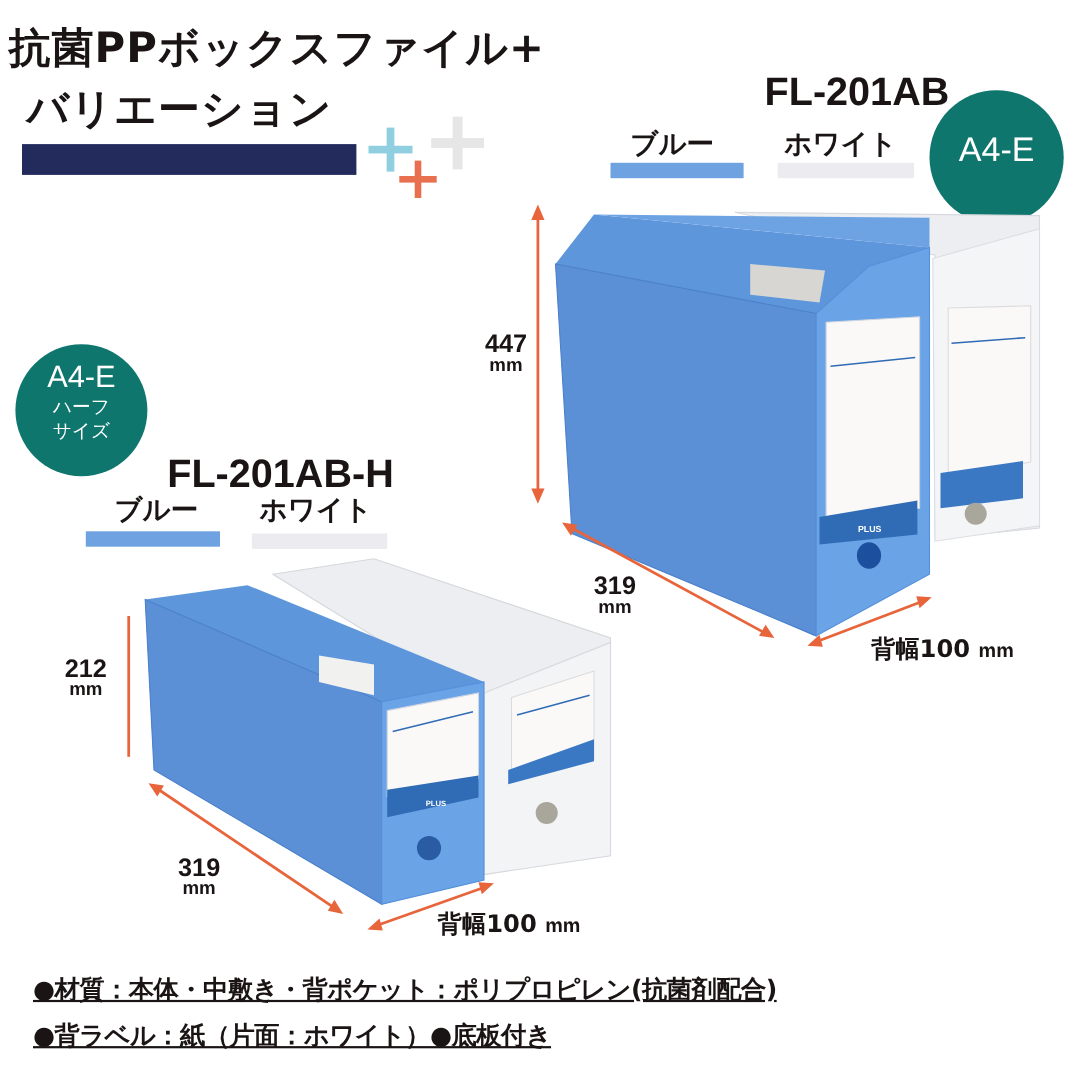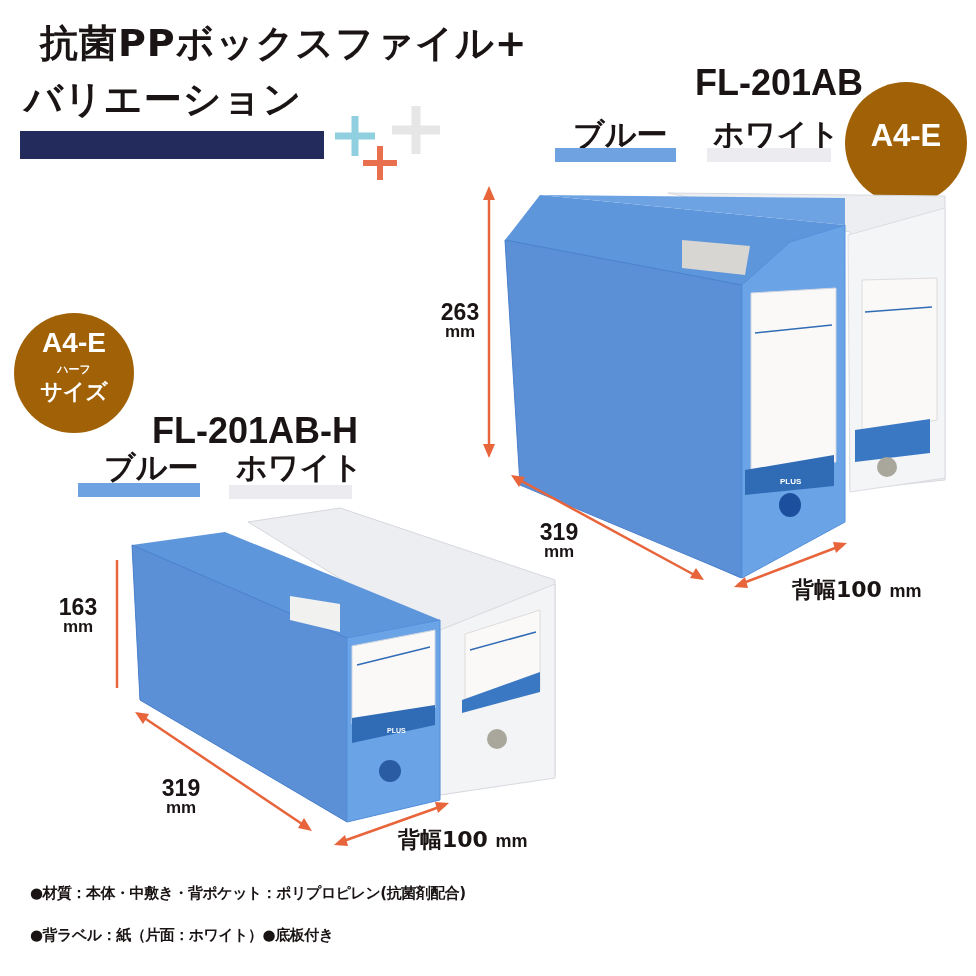--- a/index.html
+++ b/index.html
@@ -1,39 +1,39 @@
 <!DOCTYPE html>
 <html><head>
 <meta charset="utf-8">
 <style>
   html, body { margin:0; padding:0; background:#ffffff; }
   body { width:976px; height:976px; position:relative; overflow:hidden;
          font-family:"DejaVu Sans", sans-serif; color:#1a1414; }
   .abs { position:absolute; }
   .title { font-weight:bold; font-size:38px; letter-spacing:1px; line-height:46px; }
   .model { font-family:"Liberation Sans", sans-serif; font-weight:bold; font-size:36px; }
-  .swatch-label { font-weight:bold; font-size:31px; }
+  .swatch-label { font-weight:bold; font-size:25px; }
   .swatch { height:14px; }
-  .badge { border-radius:50%; background:#a16207; color:#fff; text-align:center;
-           font-family:"Liberation Sans", sans-serif; font-weight:bold; }
+  .badge { border-radius:50%; background:#0f766e; color:#fff; text-align:center;
+           font-family:"Liberation Sans", sans-serif; font-weight:normal; }
   .dim { font-family:"Liberation Sans", sans-serif; font-weight:bold; font-size:23px; line-height:20px; text-align:center; }
   .dim .unit { font-size:17px; display:block; }
   .width-label { font-weight:bold; font-size:22px; }
   .width-label .u { font-family:"Liberation Sans", sans-serif; font-size:18px; }
-  .spec { font-weight:bold; font-size:15px; letter-spacing:-0.5px; }
+  .spec { font-weight:bold; font-size:23px; letter-spacing:-0.5px;text-decoration:underline; }
   .plus { position:absolute; }
   .plus::before, .plus::after { content:""; position:absolute; background:var(--c); }
   .plus::before { left:0; right:0; top:50%; height:var(--t); transform:translateY(-50%); }
   .plus::after { top:0; bottom:0; left:50%; width:var(--t); transform:translateX(-50%); }
   svg { position:absolute; overflow:visible; }
 </style>
 </head>
 <body>
 
-<div class="abs title" style="left:40px; top:20px;">抗菌PPボックスファイル+</div>
+<div class="abs title" style="left:8px; top:20px;">抗菌PPボックスファイル+</div>
 <div class="abs title" style="left:24px; top:76px;text-align:center;">バリエーション</div>
 <div class="abs" style="left:20px; top:131px; width:304px; height:28px; background:#232a5c;"></div>
 <div class="plus" style="--c:#8fcfdf; --t:7px; left:335px; top:116px; width:40px; height:40px;"></div>
 <div class="plus" style="--c:#e9704f; --t:6px; left:363px; top:146px; width:34px; height:34px;"></div>
 <div class="plus" style="--c:#e6e6e6; --t:9px; left:392px; top:106px; width:48px; height:48px;"></div>
 
 <div class="abs model" style="left:695px; top:62px;">FL-201AB</div>
 <div class="abs swatch-label" style="left:573px; top:114px;">ブルー</div>
 <div class="abs swatch" style="left:555px; top:148px; width:121px; background:#6fa2e0;"></div>
 <div class="abs swatch-label" style="left:713px; top:114px;">ホワイト</div>
@@ -69,36 +69,36 @@
   <line x1="516" y1="478" x2="700" y2="578" stroke="#e8643a" stroke-width="2.5"></line>
   <polygon points="511,475 525,477 519,487" fill="#e8643a"></polygon>
   <polygon points="704,580 690,578 696,568" fill="#e8643a"></polygon>
 
   <line x1="738" y1="585" x2="843" y2="545" stroke="#e8643a" stroke-width="2.5"></line>
   <polygon points="734,587 745,577 748,588" fill="#e8643a"></polygon>
   <polygon points="847,543 836,553 833,542" fill="#e8643a"></polygon>
 </svg>
 
 <div class="abs dim" style="left:432px; top:302px; width:56px;">
-  <span>263</span>
+  <span>447</span>
   <span class="unit">mm</span>
 </div>
 <div class="abs dim" style="left:533px; top:522px; width:52px;">
   <span>319</span>
   <span class="unit">mm</span>
 </div>
 <div class="abs width-label" style="left:792px; top:575px;">
   <span>背幅100</span>
   <span class="u">mm</span>
 </div>
 
 <div class="abs badge" style="left:14px; top:313px; width:120px; height:120px;">
   <div style="font-size:28px; margin-top:14px; line-height:32px;">A4-E</div>
-  <div style="font-family:'DejaVu Sans',sans-serif; font-size:11px; line-height:22px;">ハーフ</div>
-  <div style="font-family:'DejaVu Sans',sans-serif; font-size:22px; line-height:22px;">サイズ</div>
+  <div style="font-family:'DejaVu Sans',sans-serif; font-size:17px; line-height:22px;">ハーフ</div>
+  <div style="font-family:'DejaVu Sans',sans-serif; font-size:17px; line-height:22px;">サイズ</div>
 </div>
 <div class="abs model" style="left:152px; top:375px;margin-top:35px;">FL-201AB-H</div>
 <div class="abs swatch-label" style="left:104px; top:447px;">ブルー</div>
 <div class="abs swatch" style="left:78px; top:483px; width:122px; background:#6fa2e0;"></div>
 <div class="abs swatch-label" style="left:236px; top:447px;">ホワイト</div>
 <div class="abs swatch" style="left:229px; top:485px; width:123px; background:#ececf0;"></div>
 
 <svg width="976" height="976" style="left:0; top:0;">
 
   <polygon points="248,522 340,508 555,580 555,775 440,795 440,640" fill="#eceef1" stroke="#d5d7dc"></polygon>
@@ -123,21 +123,21 @@
   <line x1="140" y1="715" x2="308" y2="828" stroke="#e8643a" stroke-width="2.5"></line>
   <polygon points="135,712 149,714 143,724" fill="#e8643a"></polygon>
   <polygon points="312,831 298,828 304,818" fill="#e8643a"></polygon>
 
   <line x1="338" y1="843" x2="445" y2="805" stroke="#e8643a" stroke-width="2.5"></line>
   <polygon points="334,845 345,835 348,846" fill="#e8643a"></polygon>
   <polygon points="449,803 438,813 435,802" fill="#e8643a"></polygon>
 </svg>
 
 <div class="abs dim" style="left:50px; top:597px; width:56px;">
-  <span>163</span>
+  <span>212</span>
   <span class="unit">mm</span>
 </div>
 <div class="abs dim" style="left:155px; top:778px; width:52px;">
   <span>319</span>
   <span class="unit">mm</span>
 </div>
 <div class="abs width-label" style="left:398px; top:825px;">
   <span>背幅100</span>
   <span class="u">mm</span>
 </div>

